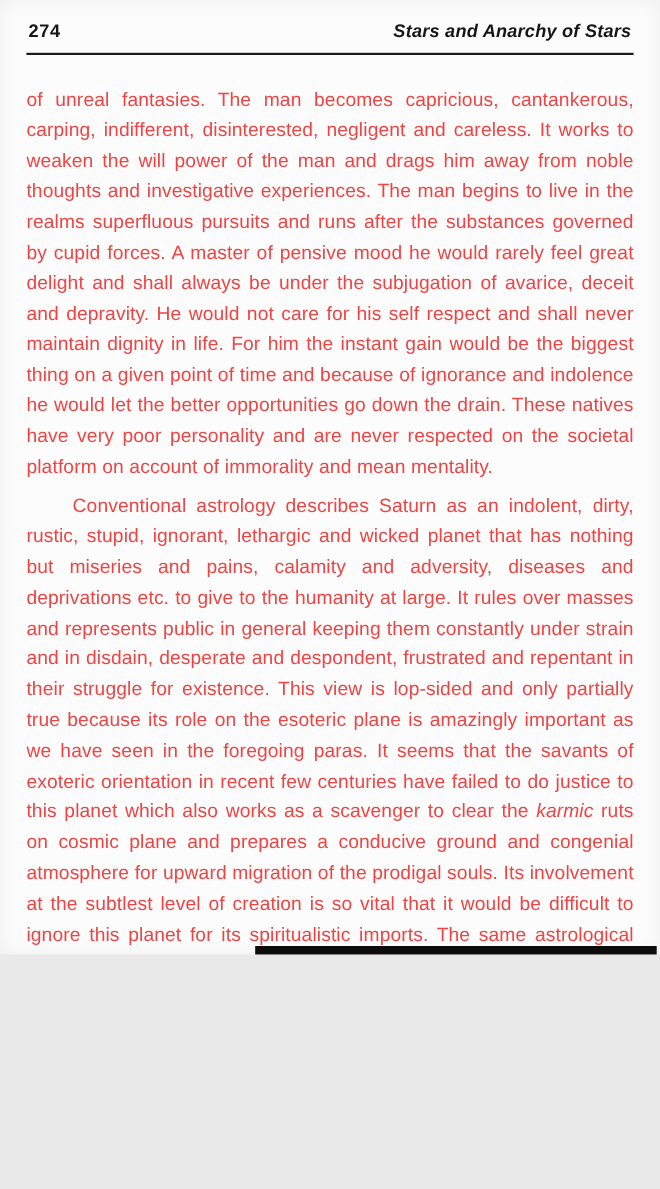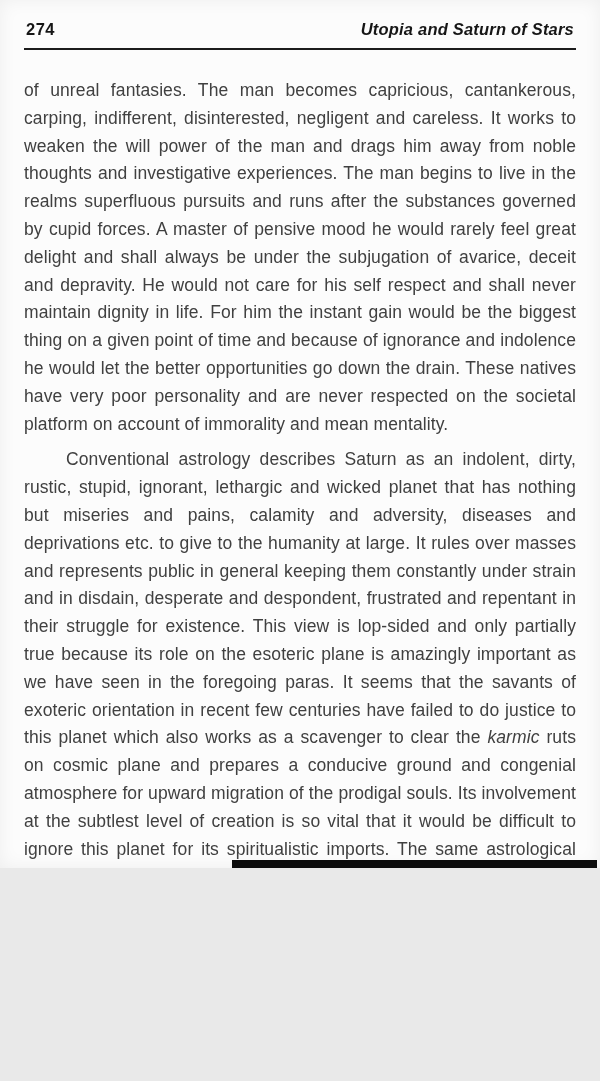--- a/index.html
+++ b/index.html
@@ -44,21 +44,21 @@
   }
   .page-body {
     margin-top: 27px;
   }
   .paragraph {
     margin: 0;
     font-size: 17.5px;
     line-height: 27.8px;
     text-align: justify;
     letter-spacing: 0.1px;
-    color: #404040;
+    color: #ef4444;
   }
   .paragraph.indented {
     margin-top: 8px;
     text-indent: 42px;
   }
   .italic-term {
     font-style: italic;
   }
   .bottom-artifact {
     position: absolute;
@@ -69,21 +69,21 @@
     background: #0c0c0c;
   }
 </style>
 </head>
 <body>
 
 <div class="page">
 
   <header class="page-header">
     <span class="page-number">274</span>
-    <span class="book-title">Utopia and Saturn of Stars</span>
+    <span class="book-title">Stars and Anarchy of Stars</span>
   </header>
 
   <hr class="header-rule">
 
   <main class="page-body">
     <p class="paragraph">of unreal fantasies. The man becomes capricious, cantankerous, carping, indifferent, disinterested, negligent and careless. It works to weaken the will power of the man and drags him away from noble thoughts and investigative experiences. The man begins to live in the realms superfluous pursuits and runs after the substances governed by cupid forces. A master of pensive mood he would rarely feel great delight and shall always be under the subjugation of avarice, deceit and depravity. He would not care for his self respect and shall never maintain dignity in life. For him the instant gain would be the biggest thing on a given point of time and because of ignorance and indolence he would let the better opportunities go down the drain. These natives have very poor personality and are never respected on the societal platform on account of immorality and mean mentality.</p>
     <p class="paragraph indented"><span>Conventional astrology describes Saturn as an indolent, dirty, rustic, stupid, ignorant, lethargic and wicked planet that has nothing but miseries and pains, calamity and adversity, diseases and deprivations etc. to give to the humanity at large. It rules over masses and represents public in general keeping them constantly under strain and in disdain, desperate and despondent, frustrated and repentant in their struggle for existence. This view is lop-sided and only partially true because its role on the esoteric plane is amazingly important as we have seen in the foregoing paras. It seems that the savants of exoteric orientation in recent few centuries have failed to do justice to this planet which also works as a scavenger to clear the </span><em class="italic-term">karmic</em><span> ruts on cosmic plane and prepares a conducive ground and congenial atmosphere for upward migration of the prodigal souls. Its involvement at the subtlest level of creation is so vital that it would be difficult to ignore this planet for its spiritualistic imports. The same astrological classics also admit that it is an ascetic planet which has no attachments with the worldly things and remain deeply absorbed in the transcendent supreme self for earning</span></p>
   </main>
 
   <div class="bottom-artifact"></div>

